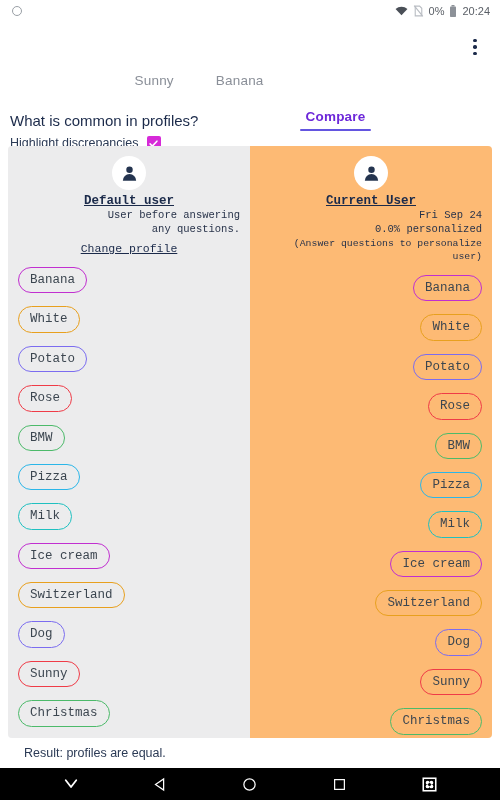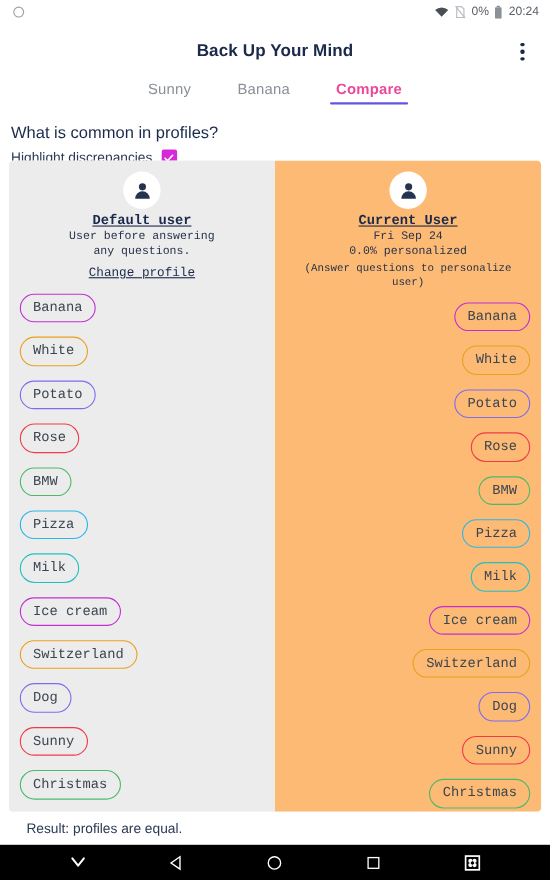--- a/index.html
+++ b/index.html
@@ -48,21 +48,21 @@
 
   
   .tabs {
     height: 32px; display: flex; align-items: flex-start;
     justify-content: center; gap: 38px; background: #ffffff;
   }
   .tab {
     font-size: 13.5px; color: #8a8f98; padding: 1px 2px 7px 2px;
     cursor: pointer; position: relative; letter-spacing: .2px;
   }
-  .tab.active { color: #ec4899; font-weight: bold; }
+  .tab.active { color: #6d28d9; font-weight: bold; margin-top: 36px; }
   .tab.active::after {
     content: ""; position: absolute; left: -4px; right: -4px; bottom: 0;
     height: 2px; background: #6355e0; border-radius: 1px;
   }
 
   
   .qhead { padding: 8px 10px 0 10px; }
   .qtitle { font-size: 15px; font-weight: normal; color: #1b2a4a; }
   .hl-row { display: flex; align-items: center; gap: 8px; margin-top: 7px; }
   .hl-label { font-size: 12.5px; color: #2b3a55; }
@@ -87,21 +87,21 @@
   .avatar {
     width: 34px; height: 34px; border-radius: 50%;
     background: #ffffff; display: flex; align-items: center; justify-content: center;
   }
   .avatar svg { width: 19px; height: 19px; display: block; }
 
   .pname {
     text-align: center; font-size: 12.5px; font-weight: bold; color: #1b2a4a;
     text-decoration: underline; margin-top: 4px; cursor: pointer;
   }
-  .pmeta { text-align: center; font-size: 10.5px; color: #28334a; line-height: 13px; margin-top: 1px; }
+  .pmeta { text-align: right; font-size: 10.5px; color: #28334a; line-height: 13px; margin-top: 1px; }
   .pmeta.small { font-size: 9.8px; }
   .plink {
     text-align: center; font-size: 11.5px; color: #1b2a4a;
     text-decoration: underline; margin-top: 6px; cursor: pointer;
   }
 
   .chips { margin-top: 12px; display: flex; flex-direction: column; gap: 13px; }
   .chips.left  { align-items: flex-start; }
   .chips.right { align-items: flex-end; }
   .chip {
@@ -147,21 +147,20 @@
       <span class="st-text">0%</span>
       <svg class="batt-icon" viewBox="0 0 10 16">
         <rect x="3" y="0" width="4" height="2" fill="#8c9198"></rect>
         <rect x="1" y="2" width="8" height="14" rx="1" fill="#8c9198"></rect>
       </svg>
       <span class="st-text">20:24</span>
     </div>
   </div>
 
   <div class="appbar">
-    <div class="app-title">Back Up Your Mind</div>
     <div class="overflow">
       <i></i>
         <i></i>
         <i></i>
     </div>
   </div>
 
   <div class="tabs">
     <div class="tab">Sunny</div>
     <div class="tab">Banana</div>

